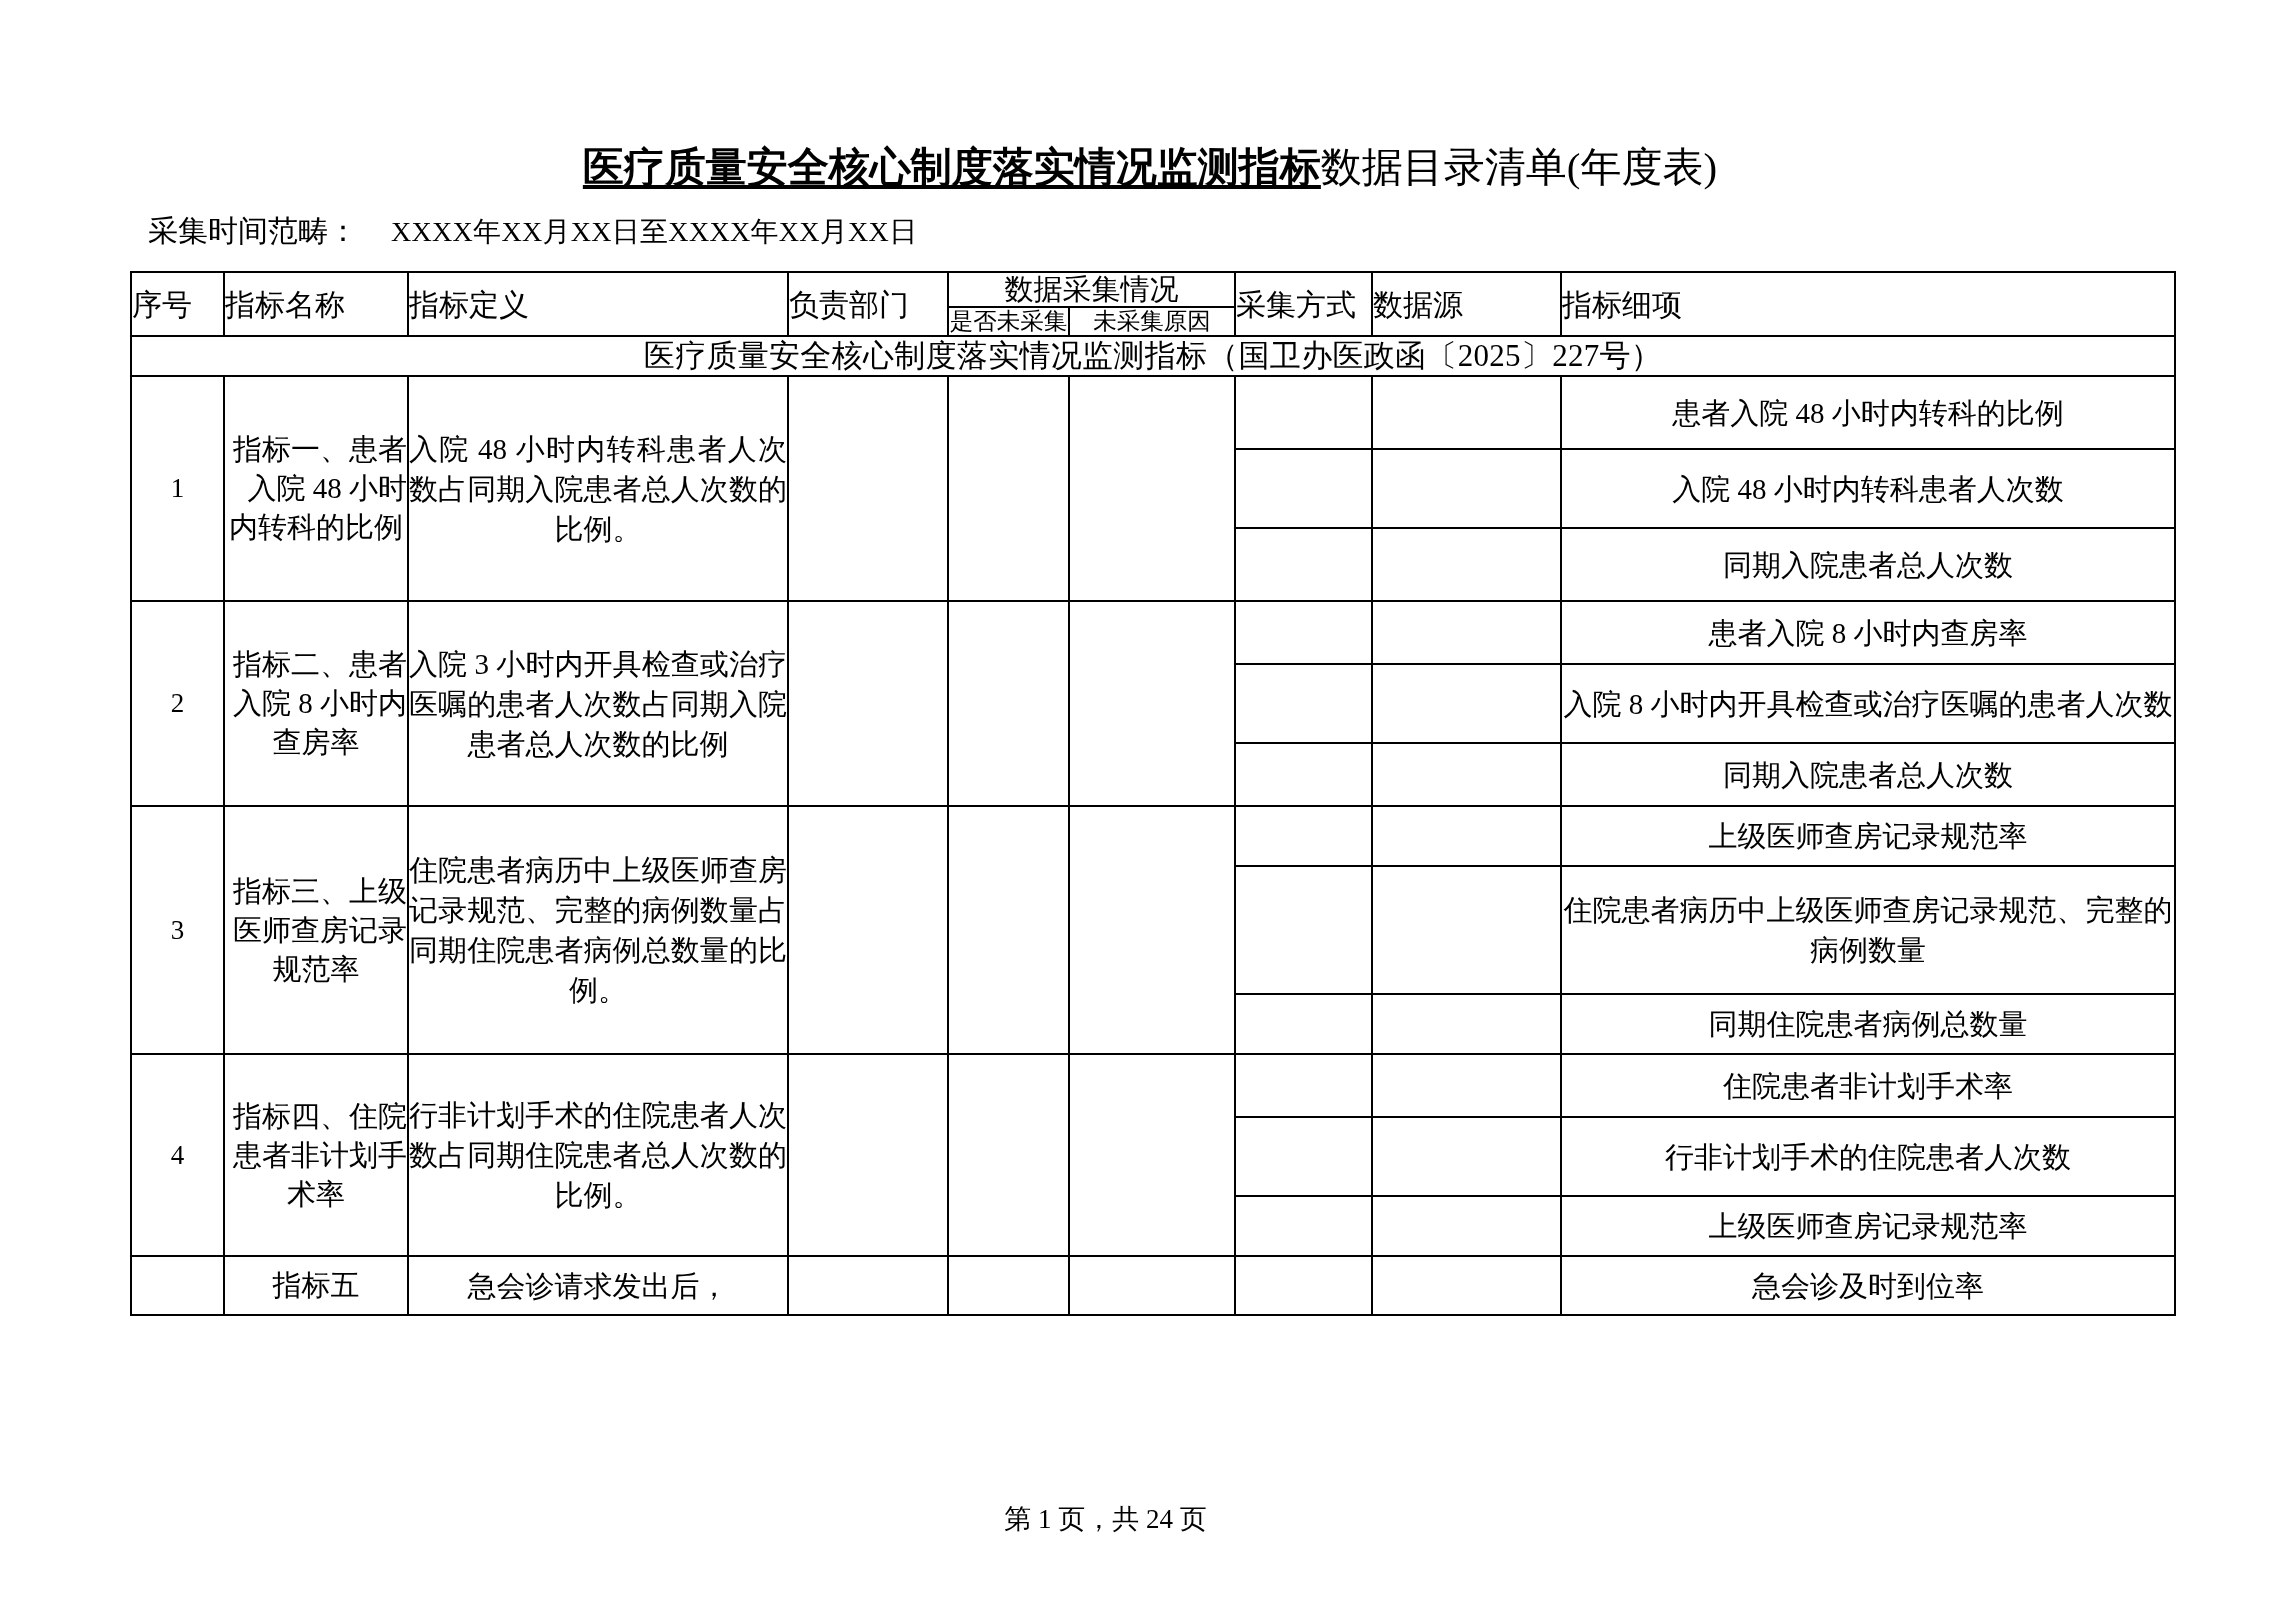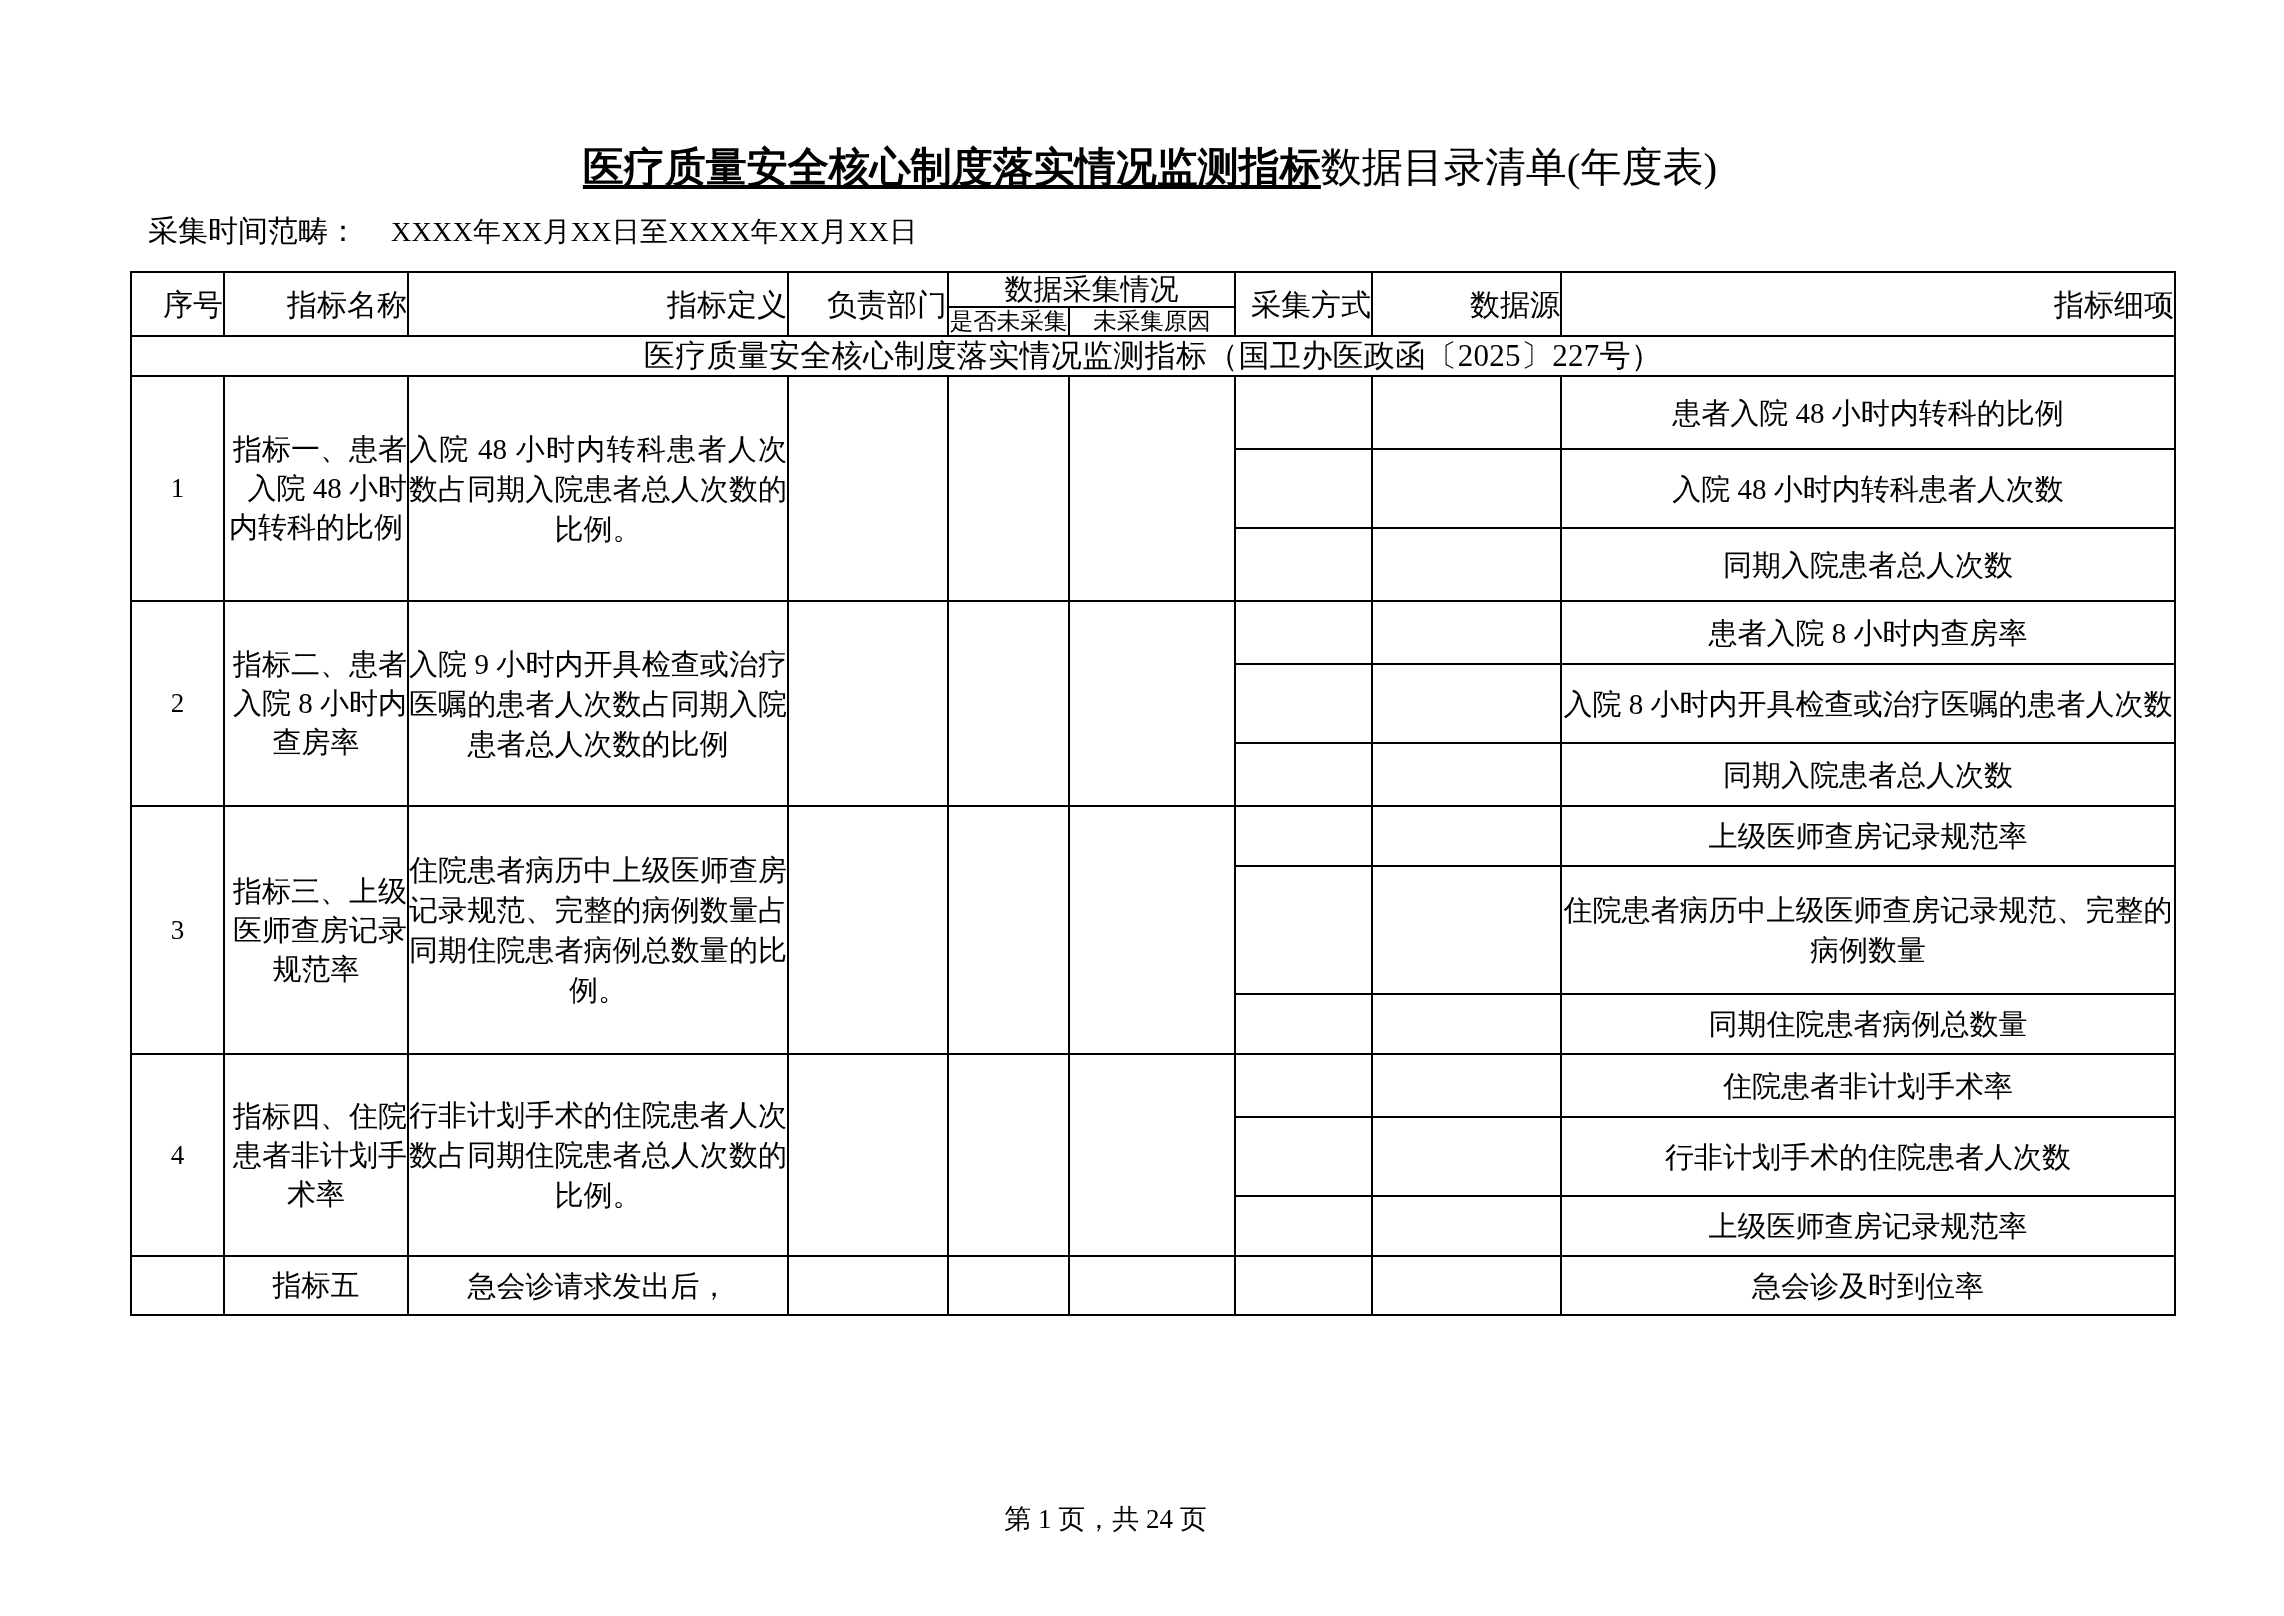--- a/index.html
+++ b/index.html
@@ -72,21 +72,21 @@
   table.grid td, table.grid th {
     border: 2px solid #000000;
     padding: 0;
     vertical-align: middle;
     font-weight: normal;
     background: #ffffff;
   }
 
   
   .hdr {
-    text-align: right;
+    text-align: left;
     font-size: 30px;
     line-height: 35px;
     padding: 2.6px 2.6px;
     border-radius: 6px;
   }
   .hdr-sub {
     text-align: center;
     font-size: 23.5px;
     line-height: 27px;
     padding: 2.6px 1.3px;
@@ -212,21 +212,21 @@
           <td class="c-detail">入院 48 小时内转科患者人次数</td>
         </tr>
         <tr style="height: 73px;">
           <td class="c-blank"></td>
           <td class="c-blank"></td>
           <td class="c-detail">同期入院患者总人次数</td>
         </tr>
         <tr style="height: 63px;">
           <td class="c-seq" rowspan="3">2</td>
           <td class="c-name" rowspan="3">指标二、患者入院 8 小时内查房率</td>
-          <td class="c-def" rowspan="3">入院 9 小时内开具检查或治疗医嘱的患者人次数占同期入院患者总人次数的比例</td>
+          <td class="c-def" rowspan="3">入院 3 小时内开具检查或治疗医嘱的患者人次数占同期入院患者总人次数的比例</td>
           <td class="c-blank" rowspan="3"></td>
           <td class="c-blank" rowspan="3"></td>
           <td class="c-blank" rowspan="3"></td>
           <td class="c-blank"></td>
           <td class="c-blank"></td>
           <td class="c-detail">患者入院 8 小时内查房率</td>
         </tr>
         <tr style="height: 79px;">
           <td class="c-blank"></td>
           <td class="c-blank"></td>

